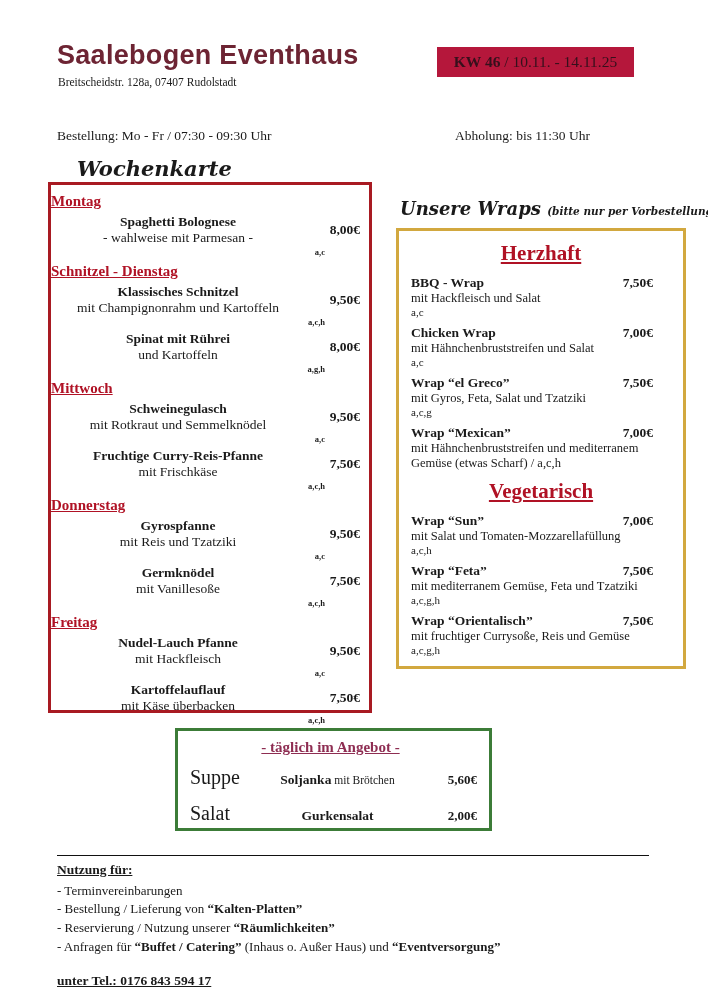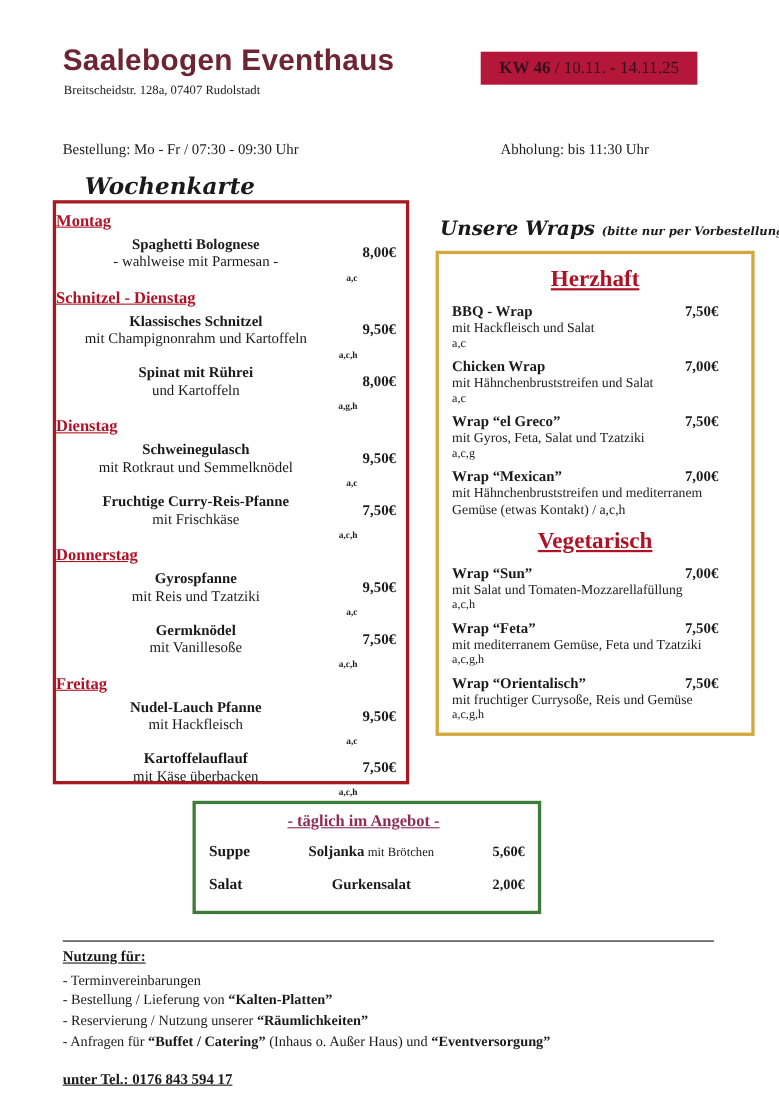--- a/index.html
+++ b/index.html
@@ -91,21 +91,21 @@
     position: absolute; left: 175px; top: 728px; width: 317px; height: 103px;
     border: 3px solid var(--box_green); box-sizing: border-box;
     padding: 4px 10px 0 4px;
   }
   .daily-title {
     text-align: center; color: var(--daily_heading);
     font-weight: 700; font-size: 15px; text-decoration: underline;
     margin: 4px 0 10px;
   }
   .daily-row { display: flex; align-items: baseline; margin-bottom: 13px; }
-  .daily-cat { font-weight: 700; font-size: 14px; width: 72px; padding-left: 8px; box-sizing: border-box; }
+  .daily-cat { font-weight: 400; font-size: 20px; width: 72px; padding-left: 8px; box-sizing: border-box; }
   .daily-dish { flex: 1; text-align: center; font-size: 13.5px; }
   .daily-dish .dish { font-weight: 700; }
   .daily-dish .dish-extra { font-size: 11.5px; }
   .daily-price { font-weight: 700; font-size: 13px; width: 58px; text-align: right; padding-right: 2px; box-sizing: border-box; }
 
   
   .footer-rule {
     position: absolute; left: 57px; top: 855px; width: 592px;
     border-top: 1.6px solid #111;
   }
@@ -158,21 +158,21 @@
       <div class="item-main">
         <div class="item-desc-block">
           <div class="item-name">Spinat mit Rührei</div>
           <div class="item-sub">und Kartoffeln</div>
         </div>
         <div class="item-price">8,00€</div>
       </div>
       <div class="item-allergens">a,g,h</div>
     </div>
 
-    <div class="day-title">Dienstag</div>
+    <div class="day-title">Mittwoch</div>
     <div class="menu-item">
       <div class="item-main">
         <div class="item-desc-block">
           <div class="item-name">Schweinegulasch</div>
           <div class="item-sub">mit Rotkraut und Semmelknödel</div>
         </div>
         <div class="item-price">9,50€</div>
       </div>
       <div class="item-allergens">a,c</div>
     </div>
@@ -264,21 +264,21 @@
       </div>
       <div class="wrap-desc">mit Gyros, Feta, Salat und Tzatziki</div>
       <div class="wrap-allergens">a,c,g</div>
     </div>
 
     <div class="wrap-item">
       <div class="wrap-head">
         <span class="wrap-name">Wrap “Mexican”</span>
         <span class="wrap-price">7,00€</span>
       </div>
-      <div class="wrap-desc">mit Hähnchenbruststreifen und mediterranem Gemüse (etwas Kontakt) / a,c,h</div>
+      <div class="wrap-desc">mit Hähnchenbruststreifen und mediterranem Gemüse (etwas Scharf) / a,c,h</div>
       <div class="wrap-allergens"></div>
     </div>
 
     <div class="wrap-section-title">Vegetarisch</div>
 
     <div class="wrap-item">
       <div class="wrap-head">
         <span class="wrap-name">Wrap “Sun”</span>
         <span class="wrap-price">7,00€</span>
       </div>

